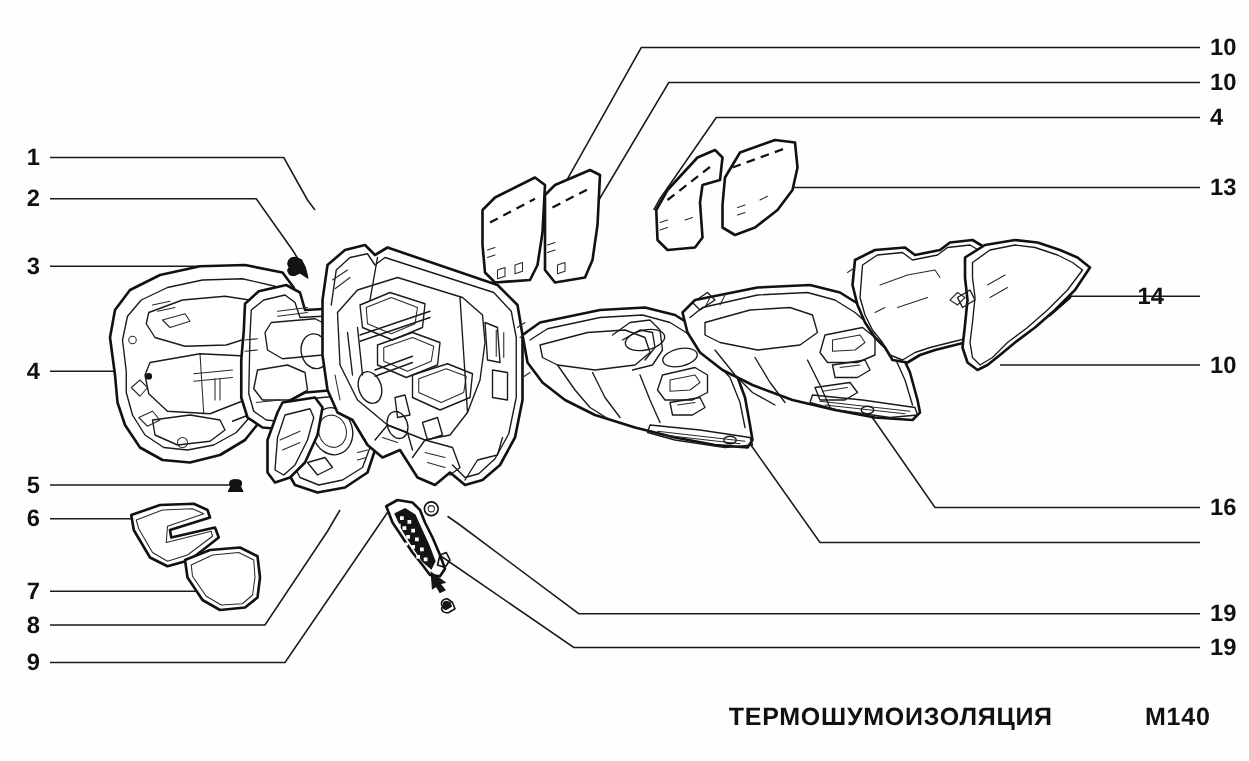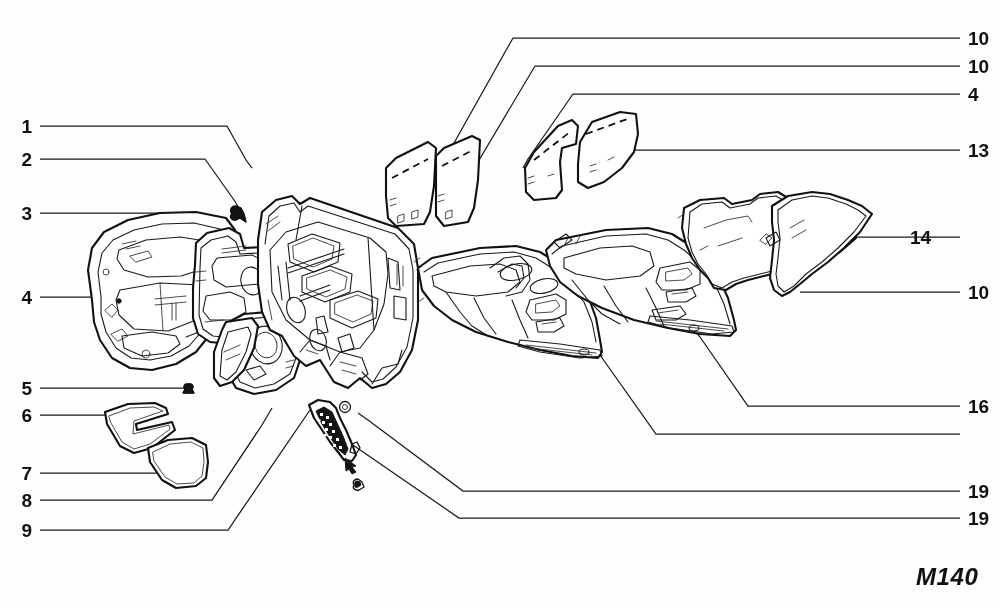--- a/index.html
+++ b/index.html
@@ -50,26 +50,25 @@
     font-weight: 700;
     letter-spacing: 0.6px;
     color: #111111;
     white-space: nowrap;
   }
   #caption-code {
     position: absolute;
     left: 916px;
     top: 563px;
     font-family: "Liberation Sans", sans-serif;
-    font-size: 24px;
+    font-size: 20px;
     font-weight: 700;
     letter-spacing: 0.6px;
     color: #111111;
     white-space: nowrap;
-    font-style: italic;
   }
   .lead { stroke: #1a1a1a; stroke-width: 1.25; fill: none; }
   .part-out { stroke: #111111; stroke-width: 2.1; fill: #ffffff; stroke-linejoin: round; stroke-linecap: round; }
   .part-out-thin { stroke: #111111; stroke-width: 1.3; fill: none; stroke-linejoin: round; stroke-linecap: round; }
   .part-fill { fill: #ffffff; }
   .det { stroke: #1a1a1a; stroke-width: 1.1; fill: none; stroke-linejoin: round; stroke-linecap: round; }
   .det-thin { stroke: #2a2a2a; stroke-width: 0.85; fill: none; stroke-linejoin: round; stroke-linecap: round; }
   .dash-strip { stroke: #111111; stroke-width: 1.8; fill: none; stroke-dasharray: 7 5; stroke-linecap: butt; }
   .solidblk { fill: #141414; stroke: #141414; stroke-width: 1; }
 </style>
@@ -381,15 +380,16 @@
   <div class="callout-num callout-right" style="left:968px; top:57px;">10</div>
   <div class="callout-num callout-right" style="left:968px; top:85px;">4</div>
   <div class="callout-num callout-right" style="left:968px; top:141px;text-align:right;">13</div>
   <div class="callout-num callout-right" style="left:910px; top:228px;">14</div>
   <div class="callout-num callout-right" style="left:968px; top:283px;">10</div>
   <div class="callout-num callout-right" style="left:968px; top:397px;">16</div>
   <div class="callout-num callout-right" style="left:1013px; top:425px;text-align:right;">17</div>
   <div class="callout-num callout-right" style="left:968px; top:482px;">19</div>
   <div class="callout-num callout-right" style="left:968px; top:509px;text-align:center;">19</div>
 
+  <div id="caption-title">ТЕРМОШУМОИЗОЛЯЦИЯ</div>
   <div id="caption-code">М140</div>
 
 </div>
 
 </body></html>

